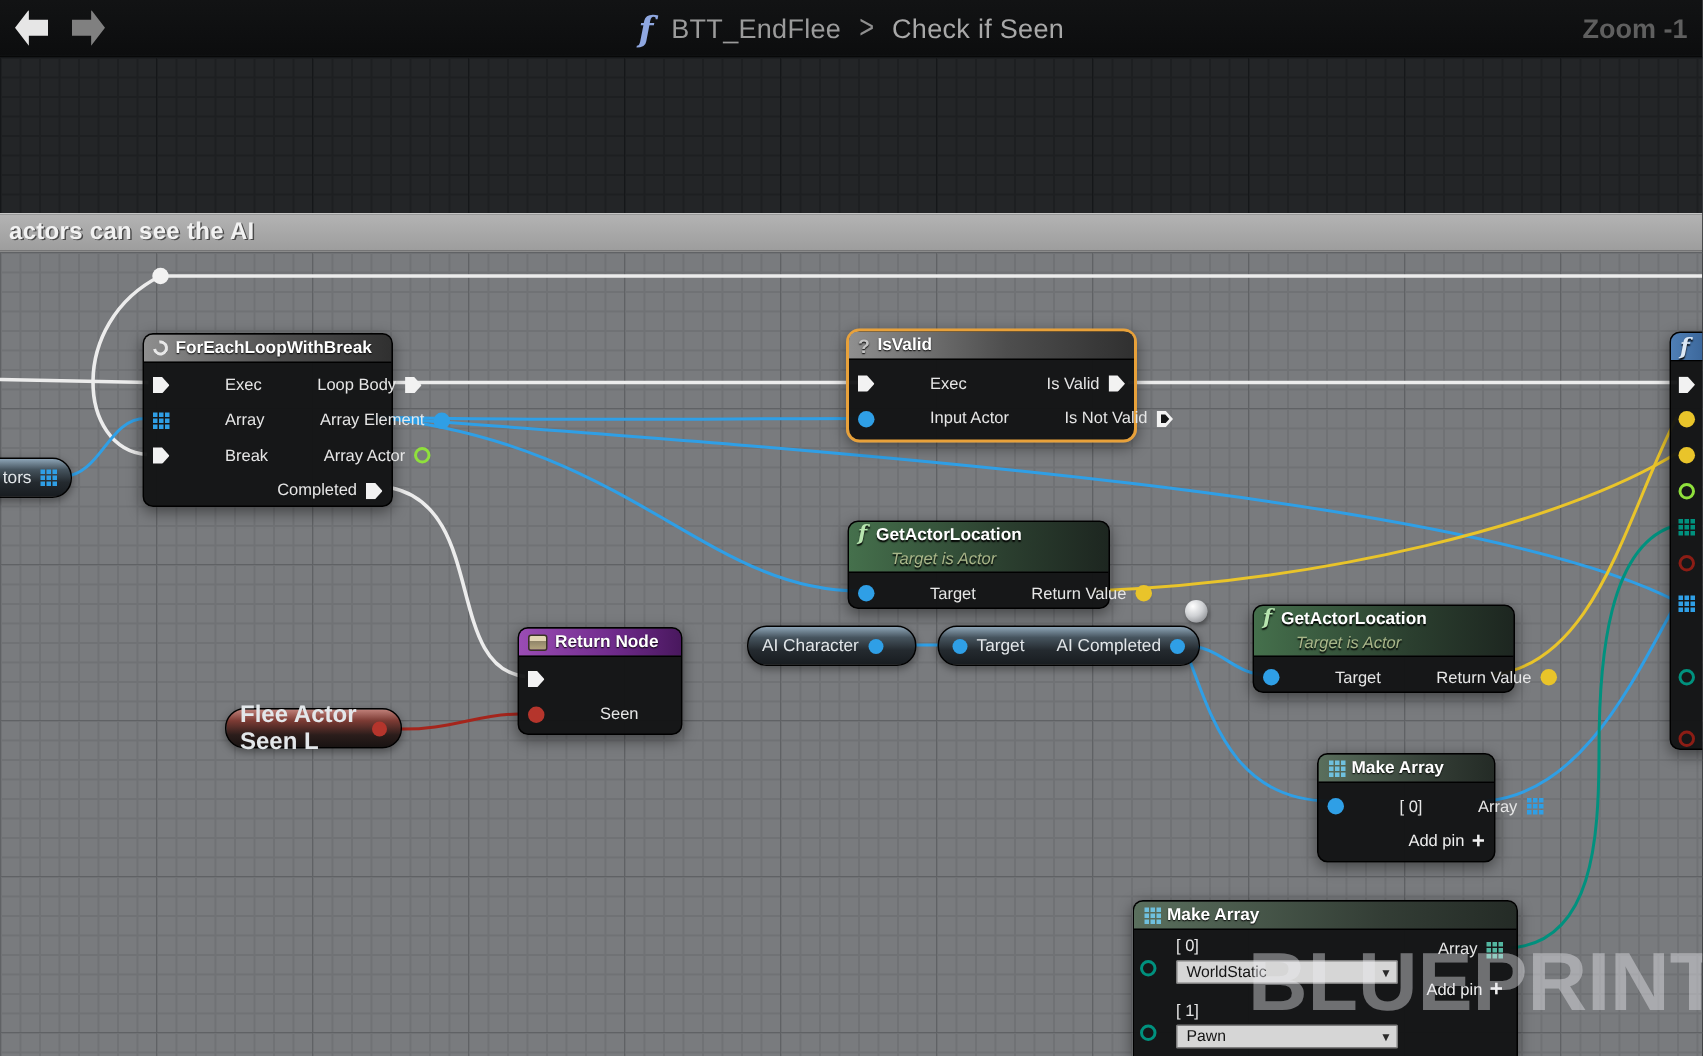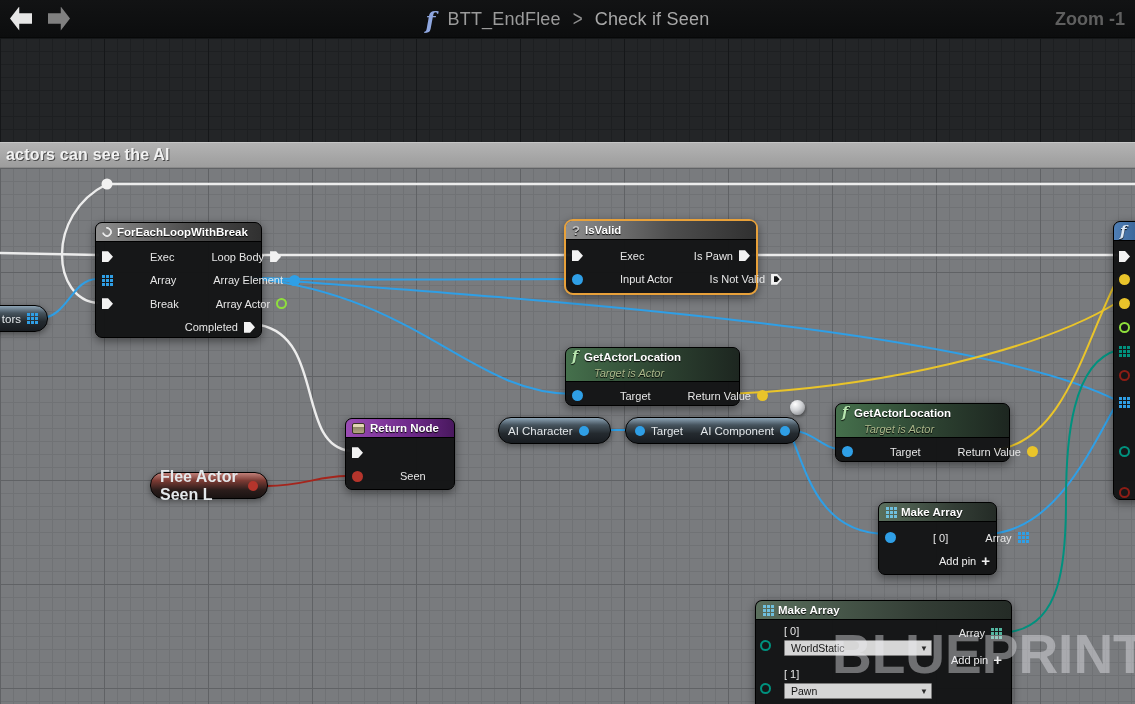--- a/index.html
+++ b/index.html
@@ -240,21 +240,21 @@
     <div class="node-header hdr-gray">
       <span class="q-icon">?</span>
       <span>IsValid</span>
     </div>
     <div class="row spread" style="margin-top:4px;">
       <span style="display:flex;align-items:center;gap:6px;">
           <span class="pex"></span>
           <span class="lbl">Exec</span>
         </span>
       <span style="display:flex;align-items:center;gap:6px;">
-          <span class="lbl">Is Pawn</span>
+          <span class="lbl">Is Valid</span>
           <span class="pex"></span>
         </span>
     </div>
     <div class="row spread">
       <span style="display:flex;align-items:center;gap:6px;">
           <span class="pc c-blue"></span>
           <span class="lbl">Input Actor</span>
         </span>
       <span style="display:flex;align-items:center;gap:6px;">
           <span class="lbl">Is Not Valid</span>
@@ -326,21 +326,21 @@
     <span>AI Character</span>
     <span class="pc c-blue" style="width:10px;height:10px;"></span>
   </div>
 
   <div class="pill" style="left:625px;top:417px;width:175px;justify-content:space-between;">
     <span style="display:flex;align-items:center;gap:6px;">
       <span class="pc c-blue" style="width:10px;height:10px;"></span>
       <span>Target</span>
     </span>
     <span style="display:flex;align-items:center;gap:6px;">
-      <span>AI Component</span>
+      <span>AI Completed</span>
       <span class="pc c-blue" style="width:10px;height:10px;"></span>
     </span>
   </div>
 
   <div class="node" style="left:878px;top:502px;width:119px;height:73px;">
     <div class="node-header hdr-green" style="background:linear-gradient(90deg,#5a6f5d,#333d35 65%,#242b26);">
       <span class="ma-icon"></span>
       <span>Make Array</span>
     </div>
     <div class="row spread" style="margin-top:4px;">

